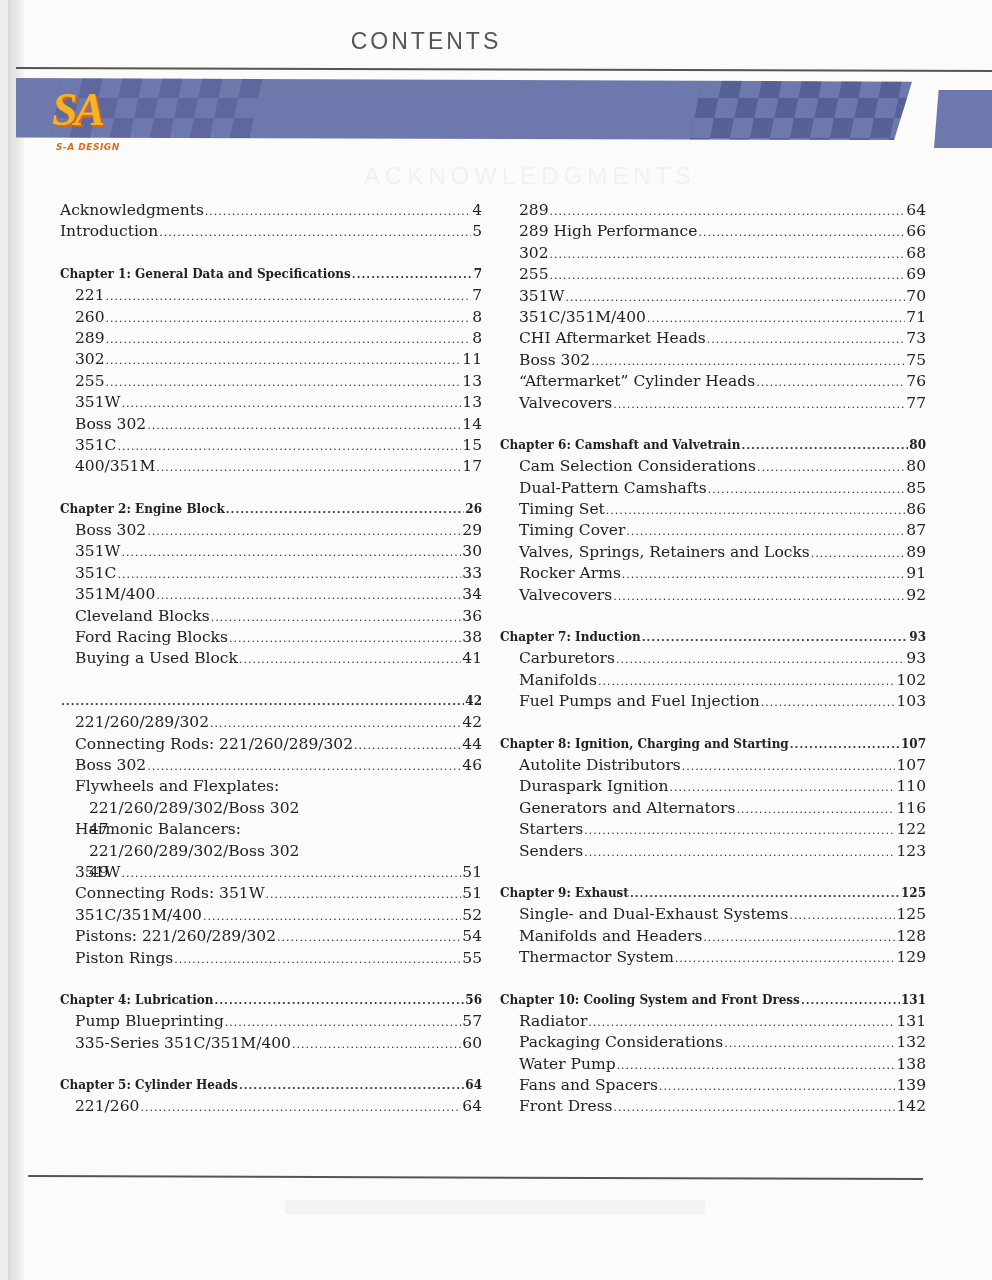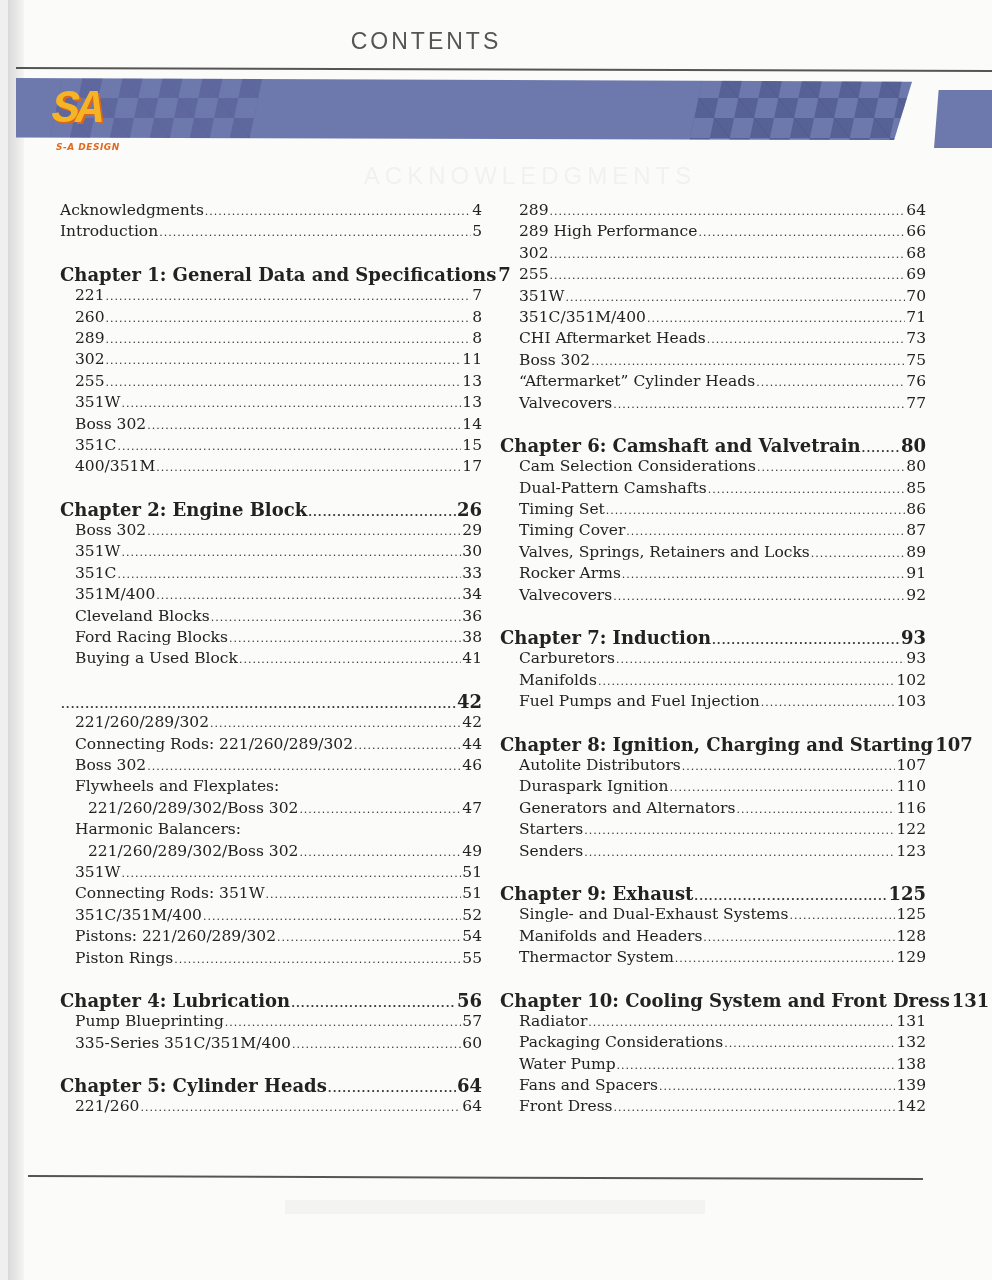--- a/index.html
+++ b/index.html
@@ -38,21 +38,21 @@
     transform: skewX(-12deg);
   }
   .banner .checks-left { left: 40px; width: 200px; opacity: 0.6; }
   .banner .checks-right { left: 680px; width: 210px; opacity: 0.9; }
   .banner-tab {
     position: absolute; left: 934px; top: 90px; width: 58px; height: 58px;
     background: #6d79ad; clip-path: polygon(8% 0, 100% 0, 100% 100%, 0 100%);
   }
   .logo {
     position: absolute; left: 52px; top: 82px; width: 90px; height: 56px;
-    font-family: Liberation Mono, monospace; font-weight: bold; font-style: italic;
+    font-family: Liberation Serif, serif; font-weight: bold; font-style: italic;
     font-size: 46px; line-height: 56px; color: #f6b424;
     text-shadow: 2px 2px 0 #d9661d;
     letter-spacing: -3px;
   }
   .logo-sub {
     position: absolute; left: 56px; top: 142px; font-family: "DejaVu Sans", sans-serif;
     font-weight: bold; font-style: italic; font-size: 9px; color: #e06a1f; letter-spacing: 0.5px;
   }
   .ghost-heading {
     position: absolute; left: 320px; top: 162px; width: 420px; text-align: center;
@@ -68,24 +68,24 @@
   }
   .entry .label { flex: 0 0 auto; }
   .entry .dots {
     flex: 1 1 auto; overflow: hidden; margin: 0 1px; color: #333;
     font-size: 11px; letter-spacing: 1px;
   }
   .entry .dots::before {
     content: "......................................................................................................................................................................................................";
   }
   .entry .page { flex: 0 0 auto; }
-  .entry.chapter { font-size: 18px; font-weight: bold; }
+  .entry.chapter { font-size: 12px; font-weight: bold; }
   .entry.chapter .label, .entry.chapter .page { font-weight: 600; }
   .entry.sub { padding-left: 15px; }
-  .entry.subsub { padding-left: 28px; }
+  .entry.subsub { padding-left: 28px; flex-direction: column; }
   .entry.nodots .dots::before { content: ""; }
   .gap { height: 21px; }
   .col-right .entry.sub { padding-left: 19px; }
   .rule-bottom {
     position: absolute; left: 28px; top: 1175px; width: 895px; height: 1.5px;
     background: #555; transform: rotate(0.2deg); transform-origin: left;
   }
   .ghost-footer {
     position: absolute; left: 285px; top: 1200px; width: 420px; height: 14px;
     background: #f3f3f2;

